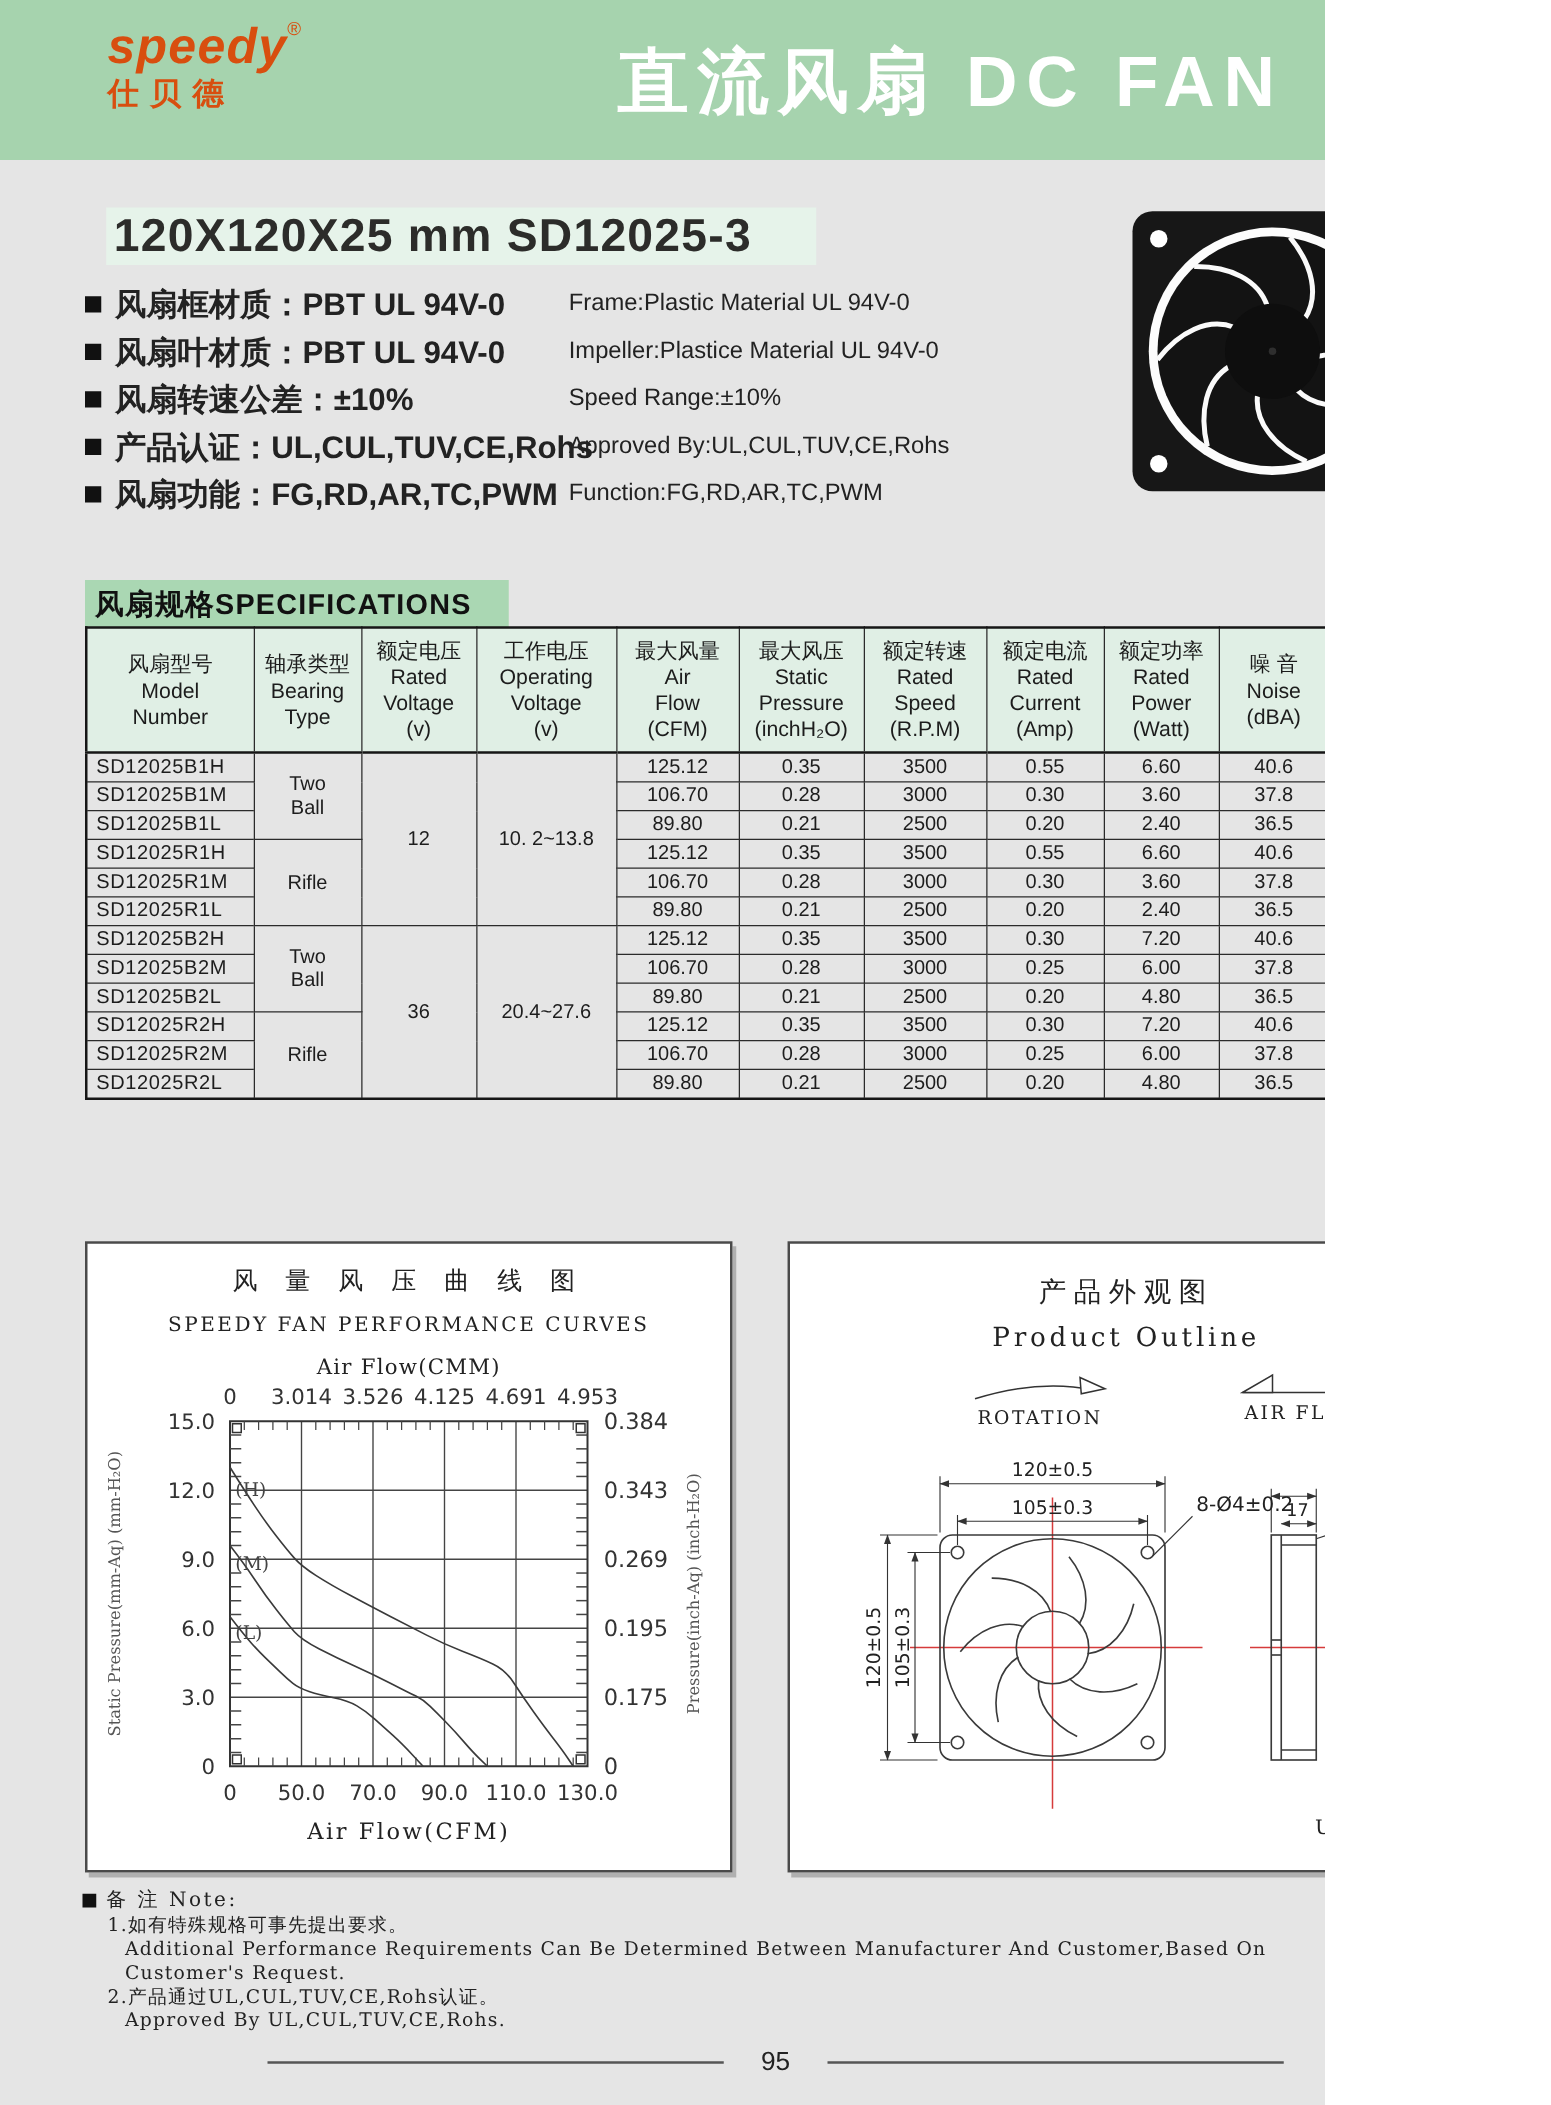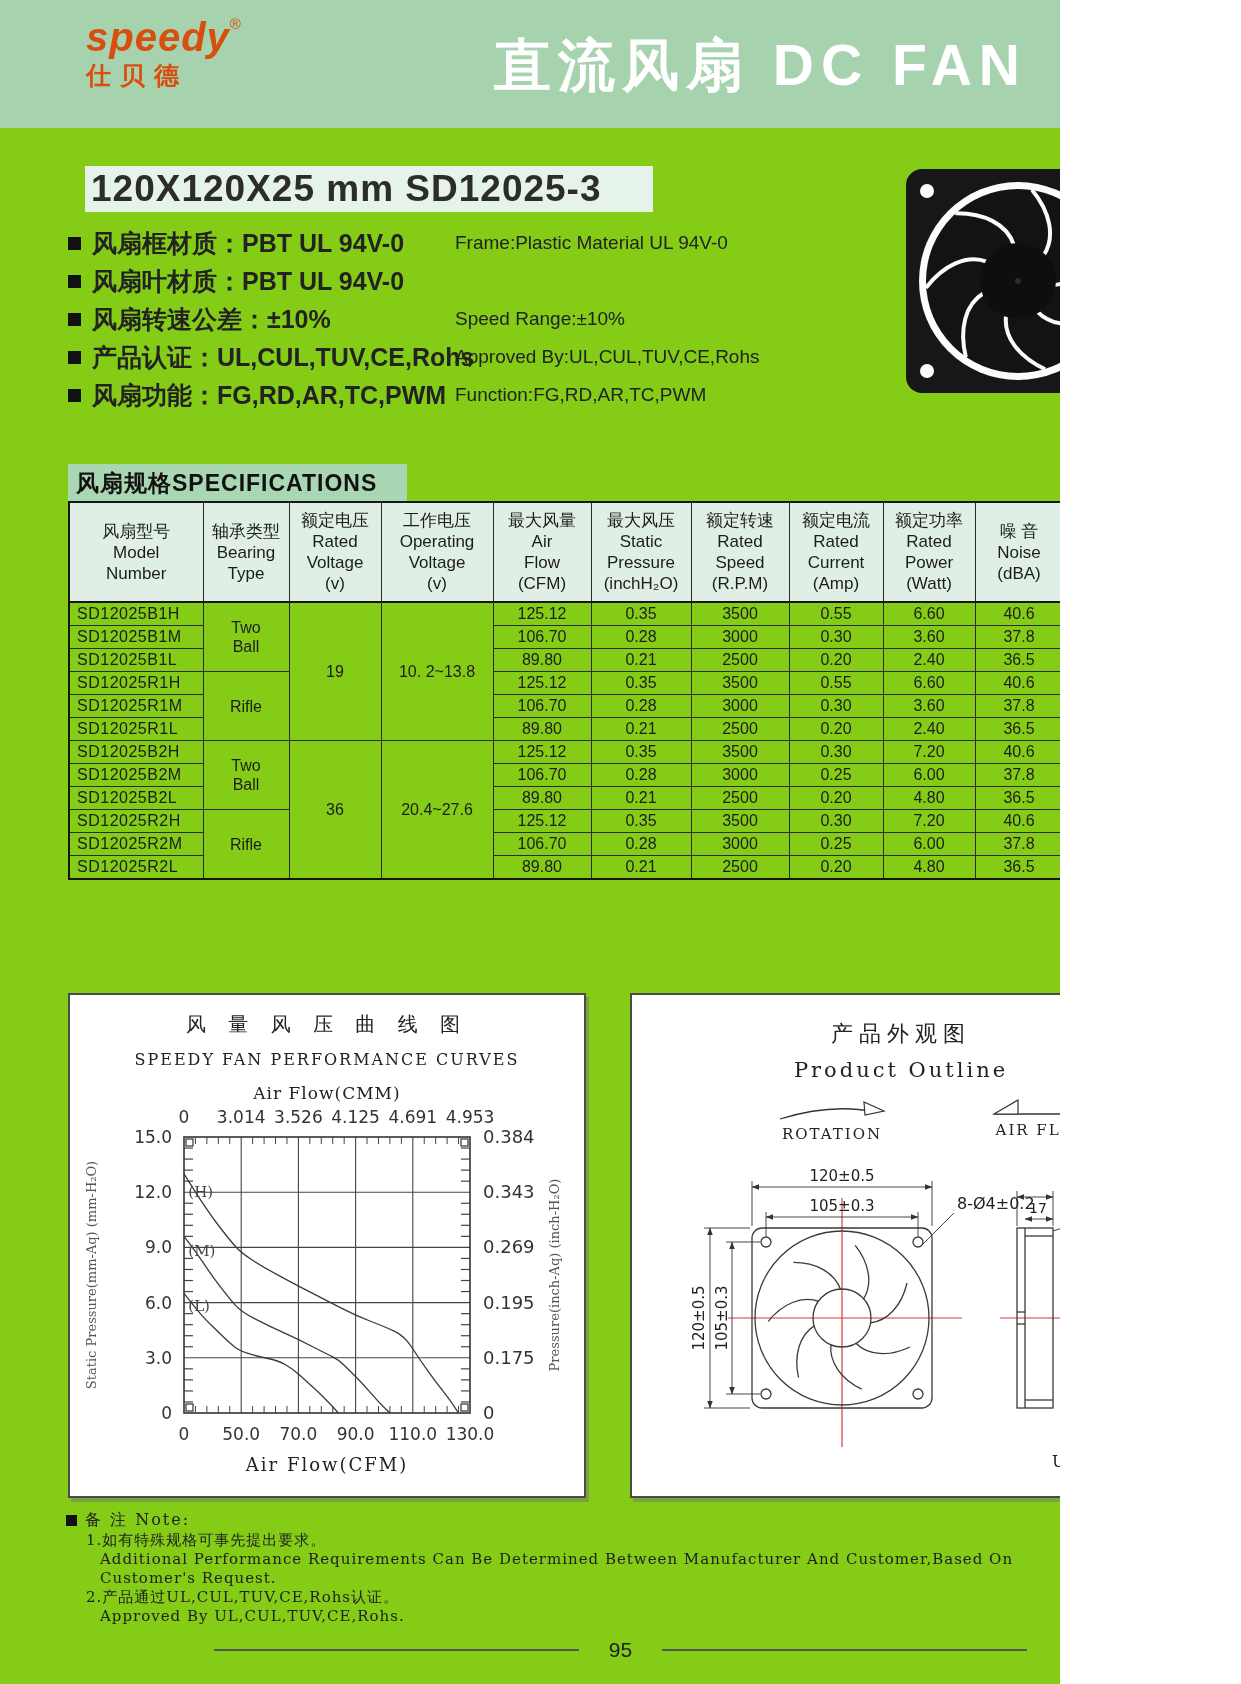--- a/index.html
+++ b/index.html
@@ -1,16 +1,16 @@
 <!DOCTYPE html>
 <html><head>
 <meta charset="utf-8">
 <style>
   html,body{margin:0;padding:0;background:#fff;}
-  .page{position:relative;width:1060px;height:1684px;background:#84cc16;overflow:hidden;
+  .page{position:relative;width:1060px;height:1684px;background:#e5e5e5;overflow:hidden;
         font-family:"Liberation Sans",sans-serif;color:#1c1c1c;}
   
   .band{position:absolute;left:0;top:0;width:1241px;height:128px;background:#a6d3ae;}
   .logo{position:absolute;left:86px;top:16px;color:#d84e0f;line-height:1;}
   .logo .word{font-style:italic;font-weight:bold;font-size:40px;letter-spacing:1px;}
   .logo .reg{font-size:15px;vertical-align:22px;font-style:normal;}
   .logo .sub{margin-top:6px;font-size:25px;font-weight:bold;letter-spacing:9px;}
   .band h1{position:absolute;left:340px;right:60px;top:28px;margin:0;text-align:center;
            color:#ffffff;font-size:57px;font-weight:bold;letter-spacing:7px;}
   
@@ -70,20 +70,21 @@
 
   <ul class="bullets">
     <li>
         <span class="sq"></span>
         <span class="cn">风扇框材质：PBT UL 94V-0</span>
         <span class="en">Frame:Plastic  Material UL 94V-0</span>
       </li>
     <li>
         <span class="sq"></span>
         <span class="cn">风扇叶材质：PBT UL 94V-0</span>
+        <span class="en">Impeller:Plastice Material UL 94V-0</span>
       </li>
     <li>
         <span class="sq"></span>
         <span class="cn">风扇转速公差：±10%</span>
         <span class="en">Speed Range:±10%</span>
       </li>
     <li>
         <span class="sq"></span>
         <span class="cn">产品认证：UL,CUL,TUV,CE,Rohs</span>
         <span class="en">Approved By:UL,CUL,TUV,CE,Rohs</span>
@@ -197,21 +198,21 @@
             <div>Weight</div>
             <div>(g)</div>
           </th>
         </tr>
       </thead>
     <tbody id="spec-tbody">
         <tr>
           <td class="model-cell">SD12025B1H</td>
           <td class="bearing-cell" rowspan="3">Two
 Ball</td>
-          <td rowspan="6">19</td>
+          <td rowspan="6">12</td>
           <td rowspan="6">10. 2~13.8</td>
           <td>125.12</td>
           <td>0.35</td>
           <td>3500</td>
           <td>0.55</td>
           <td>6.60</td>
           <td>40.6</td>
           <td rowspan="12">135</td>
         </tr>
         <tr>

